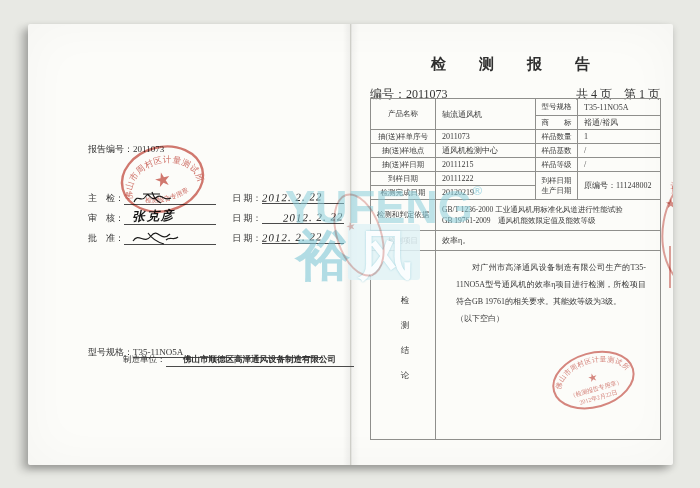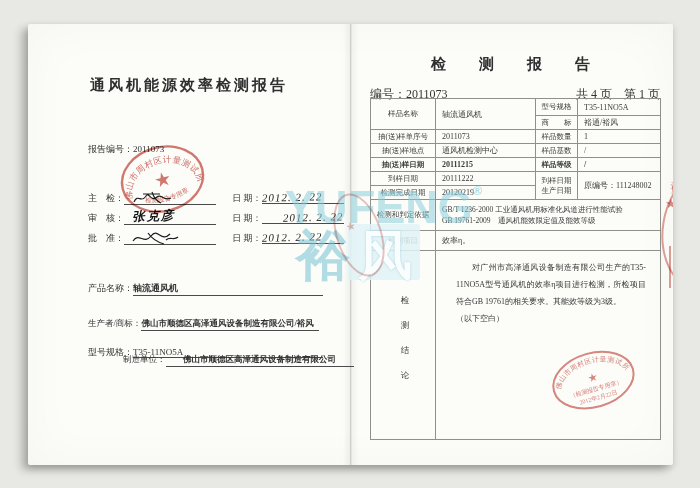--- a/index.html
+++ b/index.html
@@ -71,21 +71,20 @@
   .frag-edge-line{left:641px;top:222px;width:2px;height:42px;background:rgba(194,68,58,.5);}
   .frag-seam-star{left:318px;top:196px;font-size:11px;color:rgba(194,68,58,.35);transform:rotate(-15deg);}
 </style>
 </head>
 <body>
 
 <div class="sheet">
   <div class="seam"></div>
   <div class="seamline"></div>
 
-  <div class="lp-title">通风机能源效率检测报告</div>
 
   <div class="row-abs" style="left:60px;top:119px;">
     <span class="lbltxt">报告编号：</span><span>2011073</span>
   </div>
 
 
   <div class="row-abs" style="left:60px;top:165px;">
     <span class="lbltxt">主　检：</span><span class="uline sigline"><svg width="60" height="16" viewBox="0 0 60 16">
           <path d="M4 12 C8 3,11 14,16 6 C19 1,21 13,27 7 C31 3,34 12,41 8 M13 4 L30 4 M22 2 C24 8,26 11,31 13" fill="none" stroke="#1c1c1c" stroke-width="1.2"></path>
         </svg></span>
@@ -95,70 +94,64 @@
     <span class="lbltxt">审　核：</span><span class="uline sigline"><span class="hand" style="font-size:12.5px;font-weight:600;letter-spacing:2px;position:absolute;left:8px;bottom:-1px;">张克彦</span></span>
     <span class="lbltxt" style="margin-left:14px;">日 期：</span><span class="uline" style="width:82px;"><span class="handdate">2012. 2. 22</span></span>
   </div>
   <div class="row-abs" style="left:60px;top:205px;">
     <span class="lbltxt">批　准：</span><span class="uline sigline"><svg width="60" height="16" viewBox="0 0 60 16">
           <path d="M3 11 C9 2,14 15,21 6 S31 13,40 4 M18 3 C22 9,27 12,34 14 M36 10 C40 6,44 11,48 7" fill="none" stroke="#1c1c1c" stroke-width="1.2"></path>
         </svg></span>
     <span class="lbltxt" style="margin-left:14px;">日 期：</span><span class="uline" style="width:82px;"><span class="handdate">2012. 2. 22</span></span>
   </div>
 
-  <div class="row-abs" style="left:60px;top:258px;">
-    <span class="lbltxt">产品名称：</span><span class="uline" style="width:190px;font-weight:700;">轴流通风机</span>
-  </div>
   <div class="row-abs" style="left:60px;top:277px;margin-top:45px;">
     <span class="lbltxt">型号规格：</span><span class="uline" style="width:190px;">T35-11NO5A</span>
-  </div>
-  <div class="row-abs" style="left:60px;top:294px;font-size:8.5px;">
-    <span class="lbltxt">生产者/商标：</span><span class="uline" style="width:178px;font-weight:700;">佛山市顺德区高泽通风设备制造有限公司/裕风</span>
   </div>
   <div class="row-abs" style="left:60px;top:330px;font-size:8.5px;margin-left:35px;">
     <span class="lbltxt">制造单位：</span><span class="uline" style="width:188px;font-weight:700;text-align:center;">佛山市顺德区高泽通风设备制造有限公司</span>
   </div>
 
   <div class="rp-title">检　测　报　告</div>
   <div class="rp-noline">
     <span><span>编号：</span><span>2011073</span></span>
     <span>共 4 页　第 1 页</span>
   </div>
 
   <table class="rpt">
     <colgroup>
         <col style="width:65px">
         <col style="width:100px">
         <col style="width:42px">
         <col style="width:83px">
       </colgroup>
     <tbody>
         <tr style="height:17px;">
-      <td class="c" rowspan="2">样品名称</td>
+      <td class="c" rowspan="2">产品名称</td>
       <td rowspan="2">轴流通风机</td>
       <td class="c">型号规格</td>
       <td>T35-11NO5A</td>
     </tr>
     <tr style="height:14px;">
       <td class="c">商　　标</td>
       <td>裕通/裕风</td>
     </tr>
     <tr style="height:14px;">
       <td class="c">抽(送)样单序号</td>
       <td>2011073</td>
       <td class="c">样品数量</td>
       <td>1</td>
     </tr>
     <tr style="height:14px;">
       <td class="c">抽(送)样地点</td>
       <td>通风机检测中心</td>
       <td class="c">样品基数</td>
       <td>/</td>
     </tr>
-    <tr style="height:14px;font-weight:bold;">
+    <tr style="height:14px;">
       <td class="c">抽(送)样日期</td>
       <td>20111215</td>
       <td class="c">样品等级</td>
       <td>/</td>
     </tr>
     <tr style="height:14px;">
       <td class="c">到样日期</td>
       <td>20111222</td>
       <td class="c" rowspan="2">
         <div>到样日期</div>

